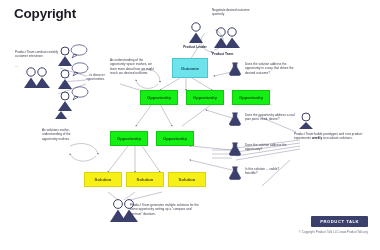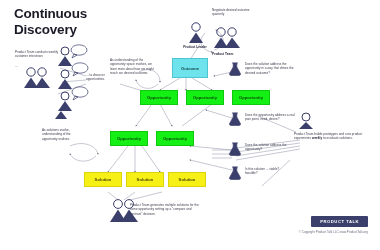--- a/index.html
+++ b/index.html
@@ -119,22 +119,21 @@
       <path d="M296,132 L258,116"></path>
       <path d="M290,160 L262,186"></path>
 
       <path d="M212,150 L232,150"></path>
       <path d="M212,154 L232,154"></path>
       <path d="M212,158 L232,158"></path>
     </g>
   </svg>
 
   <div class="abs" id="title">
-    <div>Continuous</div>
-    <div>Discovery</div>
+    <div>Copyright</div>
   </div>
 
   <svg class="icon" style="left:186px;top:22px;" width="20" height="22">
     <circle cx="10" cy="5" r="4.2" fill="none" stroke="#3B3F6B" stroke-width="1"></circle>
     <path d="M10,10.5 L17,21 L3,21 Z" fill="#3B3F6B"></path>
   </svg>
   <div class="abs lbl" style="left:180px;top:45px;width:30px;text-align:center;">Product Leader</div>
 
   <svg class="icon" style="left:212px;top:26px;" width="30" height="24">
     <circle cx="9" cy="6" r="4.2" fill="none" stroke="#3B3F6B" stroke-width="1"></circle>

